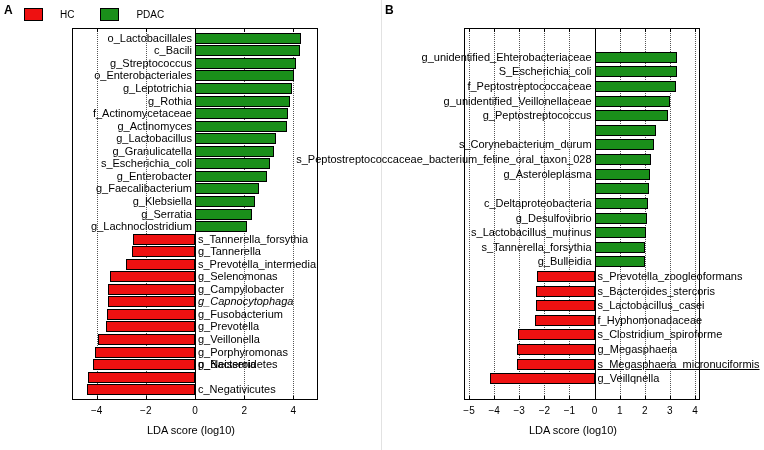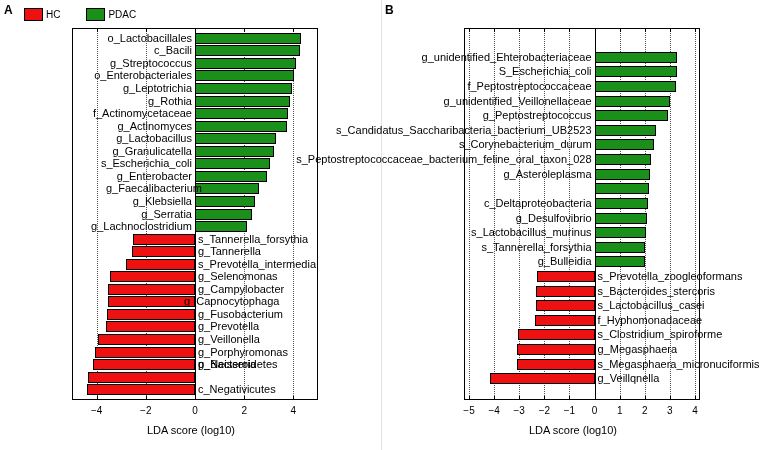--- a/index.html
+++ b/index.html
@@ -36,21 +36,21 @@
     top: 8px;
     display: flex;
     align-items: center;
     gap: 26px;
   }
   #panel-a .legend { left: 24px; }
   #panel-b .legend { left: 100px; }
   .legend-item {
     display: flex;
     align-items: center;
-    gap: 3px;
+    gap: 17px;
     text-align: center;
   }
   .legend-swatch {
     width: 17px;
     height: 11px;
     border: 1px solid #000;
   }
   .legend-label {
     font-size: 10px;
     color: #000;
@@ -203,39 +203,39 @@
       <div class="bar-label right-of-zero" style="top: 92.6379px; right: 126px;">g_Actinomyces</div>
       <div class="bar" style="top: 105.19px; background: rgb(26, 143, 26); left: 123px; width: 80.688px;"></div>
       <div class="bar-label right-of-zero" style="top: 105.19px; right: 126px;">g_Lactobacillus</div>
       <div class="bar" style="top: 117.741px; background: rgb(26, 143, 26); left: 123px; width: 79.212px;"></div>
       <div class="bar-label right-of-zero" style="top: 117.741px; right: 126px;">g_Granulicatella</div>
       <div class="bar" style="top: 130.293px; background: rgb(26, 143, 26); left: 123px; width: 75.03px;"></div>
       <div class="bar-label right-of-zero" style="top: 130.293px; right: 126px;">s_Escherichia_coli</div>
       <div class="bar" style="top: 142.845px; background: rgb(26, 143, 26); left: 123px; width: 71.832px;"></div>
       <div class="bar-label right-of-zero" style="top: 142.845px; right: 126px;">g_Enterobacter</div>
       <div class="bar" style="top: 155.397px; background: rgb(26, 143, 26); left: 123px; width: 64.452px;"></div>
-      <div class="bar-label right-of-zero" style="top: 155.397px; right: 116px;">g_Faecalibacterium</div>
+      <div class="bar-label right-of-zero" style="top: 155.397px; right: 126px;">g_Faecalibacterium</div>
       <div class="bar" style="top: 167.948px; background: rgb(26, 143, 26); left: 123px; width: 59.532px;"></div>
       <div class="bar-label right-of-zero" style="top: 167.948px; right: 126px;">g_Klebsiella</div>
       <div class="bar" style="top: 180.5px; background: rgb(26, 143, 26); left: 123px; width: 57.072px;"></div>
       <div class="bar-label right-of-zero" style="top: 180.5px; right: 126px;">g_Serratia</div>
       <div class="bar" style="top: 193.052px; background: rgb(26, 143, 26); left: 123px; width: 51.66px;"></div>
       <div class="bar-label right-of-zero" style="top: 193.052px; right: 126px;">g_Lachnoclostridium</div>
       <div class="bar" style="top: 205.603px; background: rgb(238, 17, 17); left: 61.008px; width: 61.992px;"></div>
       <div class="bar-label left-of-zero" style="top: 205.603px; left: 126px;">s_Tannerella_forsythia</div>
       <div class="bar" style="top: 218.155px; background: rgb(238, 17, 17); left: 60.27px; width: 62.73px;"></div>
       <div class="bar-label left-of-zero" style="top: 218.155px; left: 126px;">g_Tannerella</div>
       <div class="bar" style="top: 230.707px; background: rgb(238, 17, 17); left: 54.12px; width: 68.88px;"></div>
       <div class="bar-label left-of-zero" style="top: 230.707px; left: 126px;">s_Prevotella_intermedia</div>
       <div class="bar" style="top: 243.259px; background: rgb(238, 17, 17); left: 38.13px; width: 84.87px;"></div>
       <div class="bar-label left-of-zero" style="top: 243.259px; left: 126px;">g_Selenomonas</div>
       <div class="bar" style="top: 255.81px; background: rgb(238, 17, 17); left: 36.408px; width: 86.592px;"></div>
       <div class="bar-label left-of-zero" style="top: 255.81px; left: 126px;">g_Campylobacter</div>
       <div class="bar" style="top: 268.362px; background: rgb(238, 17, 17); left: 35.67px; width: 87.33px;"></div>
-      <div class="bar-label left-of-zero" style="top: 268.362px; left: 112px;">g_Capnocytophaga</div>
+      <div class="bar-label left-of-zero" style="top: 268.362px; left: 126px; font-style: italic;">g_Capnocytophaga</div>
       <div class="bar" style="top: 280.914px; background: rgb(238, 17, 17); left: 34.932px; width: 88.068px;"></div>
       <div class="bar-label left-of-zero" style="top: 280.914px; left: 126px;">g_Fusobacterium</div>
       <div class="bar" style="top: 293.466px; background: rgb(238, 17, 17); left: 33.948px; width: 89.052px;"></div>
       <div class="bar-label left-of-zero" style="top: 293.466px; left: 126px;">g_Prevotella</div>
       <div class="bar" style="top: 306.017px; background: rgb(238, 17, 17); left: 25.83px; width: 97.17px;"></div>
       <div class="bar-label left-of-zero" style="top: 306.017px; left: 126px;">g_Veillonella</div>
       <div class="bar" style="top: 318.569px; background: rgb(238, 17, 17); left: 23.37px; width: 99.63px;"></div>
       <div class="bar-label left-of-zero" style="top: 318.569px; left: 126px;">g_Porphyromonas</div>
       <div class="bar" style="top: 331.121px; background: rgb(238, 17, 17); left: 20.91px; width: 102.09px;"></div>
       <div class="bar-label left-of-zero" style="top: 331.121px; left: 126px;">g_Neisseria</div>
@@ -295,21 +295,20 @@
       <div class="bar-label right-of-zero" style="top: 23.8043px; right: 108.447px;">g_unidentified_Ehterobacteriaceae</div>
       <div class="bar" style="top: 38.413px; background: rgb(26, 143, 26); left: 130.553px; width: 82.3489px;"></div>
       <div class="bar-label right-of-zero" style="top: 38.413px; right: 108.447px;">S_Escherichia_coli</div>
       <div class="bar" style="top: 53.0217px; background: rgb(26, 143, 26); left: 130.553px; width: 81.5957px;"></div>
       <div class="bar-label right-of-zero" style="top: 53.0217px; right: 108.447px;">f_Peptostreptococcaceae</div>
       <div class="bar" style="top: 67.6304px; background: rgb(26, 143, 26); left: 130.553px; width: 75.3191px;"></div>
       <div class="bar-label right-of-zero" style="top: 67.6304px; right: 108.447px;">g_unidentified_Veillonellaceae</div>
       <div class="bar" style="top: 82.2391px; background: rgb(26, 143, 26); left: 130.553px; width: 73.3106px;"></div>
       <div class="bar-label right-of-zero" style="top: 82.2391px; right: 108.447px;">g_Peptostreptococcus</div>
       <div class="bar" style="top: 96.8478px; background: rgb(26, 143, 26); left: 130.553px; width: 61.5106px;"></div>
-      <div class="bar-label right-of-zero" style="top: 96.8478px; right: 108.447px;">s_Candidatus_Saccharibacteria_bacterium_UB2523</div>
       <div class="bar" style="top: 111.457px; background: rgb(26, 143, 26); left: 130.553px; width: 59px;"></div>
       <div class="bar-label right-of-zero" style="top: 111.457px; right: 108.447px;">s_Corynebacterium_durum</div>
       <div class="bar" style="top: 126.065px; background: rgb(26, 143, 26); left: 130.553px; width: 56.4894px;"></div>
       <div class="bar-label right-of-zero" style="top: 126.065px; right: 108.447px;">s_Peptostreptococcaceae_bacterium_feline_oral_taxon_028</div>
       <div class="bar" style="top: 140.674px; background: rgb(26, 143, 26); left: 130.553px; width: 55.7362px;"></div>
       <div class="bar-label right-of-zero" style="top: 140.674px; right: 108.447px;">g_Asteroleplasma</div>
       <div class="bar" style="top: 155.283px; background: rgb(26, 143, 26); left: 130.553px; width: 53.9787px;"></div>
       <div class="bar" style="top: 169.891px; background: rgb(26, 143, 26); left: 130.553px; width: 53.2255px;"></div>
       <div class="bar-label right-of-zero" style="top: 169.891px; right: 108.447px;">c_Deltaproteobacteria</div>
       <div class="bar" style="top: 184.5px; background: rgb(26, 143, 26); left: 130.553px; width: 52.7234px;"></div>
@@ -326,18 +325,18 @@
       <div class="bar-label left-of-zero" style="top: 257.543px; left: 133.553px;">s_Bacteroides_stercoris</div>
       <div class="bar" style="top: 272.152px; background: rgb(238, 17, 17); left: 71.5532px; width: 59px;"></div>
       <div class="bar-label left-of-zero" style="top: 272.152px; left: 133.553px;">s_Lactobacillus_casei</div>
       <div class="bar" style="top: 286.761px; background: rgb(238, 17, 17); left: 70.8px; width: 59.7532px;"></div>
       <div class="bar-label left-of-zero" style="top: 286.761px; left: 133.553px;">f_Hyphomonadaceae</div>
       <div class="bar" style="top: 301.37px; background: rgb(238, 17, 17); left: 53.9787px; width: 76.5745px;"></div>
       <div class="bar-label left-of-zero" style="top: 301.37px; left: 133.553px;">s_Clostridium_spiroforme</div>
       <div class="bar" style="top: 315.978px; background: rgb(238, 17, 17); left: 53.2255px; width: 77.3277px;"></div>
       <div class="bar-label left-of-zero" style="top: 315.978px; left: 133.553px;">g_Megasphaera</div>
       <div class="bar" style="top: 330.587px; background: rgb(238, 17, 17); left: 52.7234px; width: 77.8298px;"></div>
-      <div class="bar-label left-of-zero" style="top: 330.587px; left: 133.553px;">s_Megasphaera_micronuciformis</div>
+      <div class="bar-label left-of-zero" style="top: 330.587px; left: 133.553px; text-decoration: underline;">s_Megasphaera_micronuciformis</div>
       <div class="bar" style="top: 345.196px; background: rgb(238, 17, 17); left: 26.3617px; width: 104.191px;"></div>
       <div class="bar-label left-of-zero" style="top: 345.196px; left: 133.553px;">g_Veillqnella</div>
     </div>
   <div class="axis-title">LDA score (log10)</div>
 </div>
 
 </body></html>

